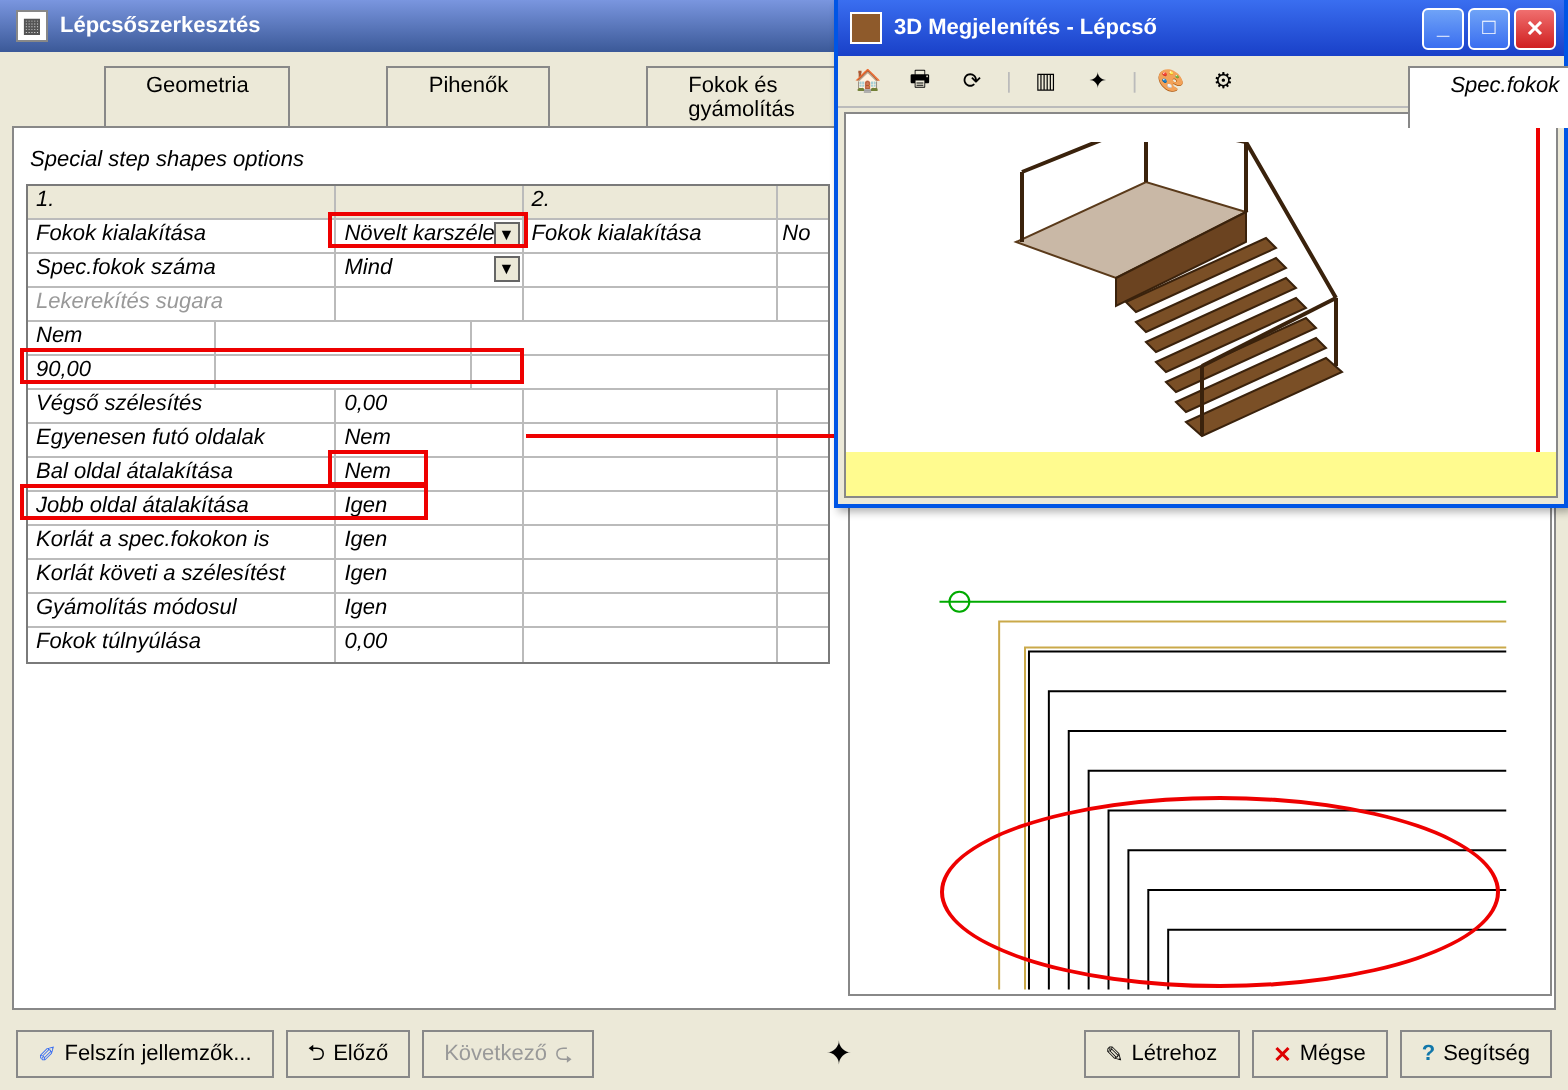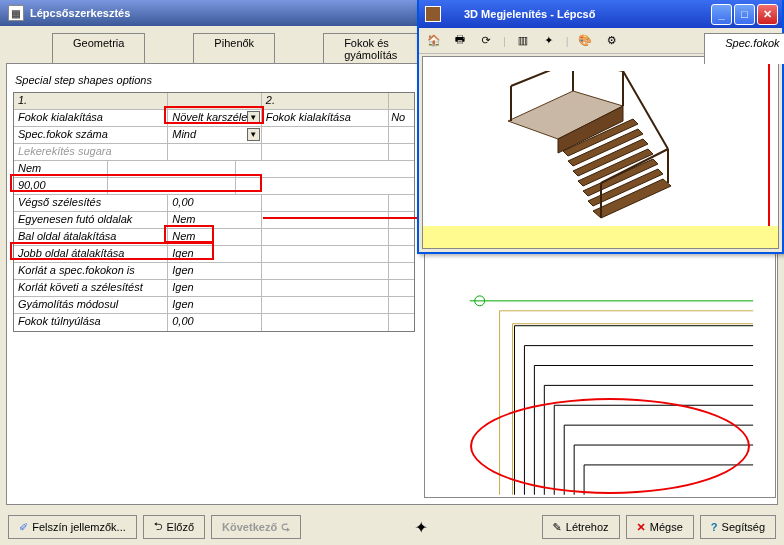--- a/index.html
+++ b/index.html
@@ -21,26 +21,26 @@
   .cell-b { width:94px; padding:1px 4px; border-right:1px solid #bbb; overflow:hidden; white-space:nowrap; position:relative;}
   .cell-c { width:128px; padding:1px 4px; border-right:1px solid #bbb; overflow:hidden; white-space:nowrap;}
   .cell-d { width:25px; padding:1px 2px; overflow:hidden; white-space:nowrap;}
   .greyed { color:#999; }
   .dd { position:absolute; right:1px; top:1px; width:13px; height:13px; background:#ece9d8; border:1px solid #666; font-size:8px; text-align:center; line-height:11px; cursor:pointer;}
   .red-box { position:absolute; border:2px solid #e00; pointer-events:none;}
   .preview-pane { position:absolute; left:424px; top:56px; width:352px; height:442px; background:#fff; border:1px solid #888; }
   .preview-pane svg { width:100%; height:100%; }
   .btn-bar { position:absolute; left:0; bottom:0; width:784px; height:36px; background:#ece9d8; display:flex; align-items:center; padding:0 8px; gap:6px;}
   .btn { border:1px solid #888; background:#ece9d8; padding:4px 10px; display:flex; align-items:center; gap:4px; cursor:pointer; height:24px;}
-  .btn.disabled { color:#999; cursor:default;font-weight:bold;}
+  .btn.disabled { color:#999; cursor:default;}
   .spacer { flex:1; }
 
   
   .win3d { position:absolute; left:417px; top:0; width:367px; height:254px; border:2px solid #0055e5; border-top:none; background:#ece9d8; box-shadow:2px 2px 4px rgba(0,0,0,0.3);}
-  .win3d-title { height:28px; background:linear-gradient(#3a6ef0,#1940c8); color:#fff; font-weight:bold; display:flex; align-items:center; padding-left:6px; font-size:13px;gap:17px;}
+  .win3d-title { height:28px; background:linear-gradient(#3a6ef0,#1940c8); color:#fff; font-weight:bold; display:flex; align-items:center; padding-left:6px; font-size:13px;}
   .win3d-title .icon3d { width:16px;height:16px;background:#8e5a2b;margin-right:6px;border:1px solid #fff;}
   .win3d-title .ctl { margin-left:auto; display:flex; gap:2px; padding-right:4px;}
   .win3d-title .ctlbtn { width:21px;height:21px;background:linear-gradient(#6fa3f7,#3a6ef0);border:1px solid #fff;border-radius:3px;display:flex;align-items:center;justify-content:center;color:#fff;font-weight:bold;font-size:11px;cursor:pointer;}
   .win3d-title .ctlbtn.close { background:linear-gradient(#f06f6f,#d02020);}
   .win3d-tools { height:26px; background:#ece9d8; border-bottom:1px solid #bbb; display:flex; align-items:center; gap:8px; padding:0 6px;}
   .tool-ic { width:18px;height:18px; display:flex;align-items:center;justify-content:center; cursor:pointer;}
   .win3d-canvas { position:absolute; left:3px; top:56px; right:3px; bottom:3px; background:#fff; border:1px solid #888;}
   .win3d-canvas .yellowband { position:absolute; left:0; right:0; bottom:0; height:22px; background:#fffb8f;}
   .stair3d { position:absolute; left:80px; top:14px; width:180px; height:160px; }
 

